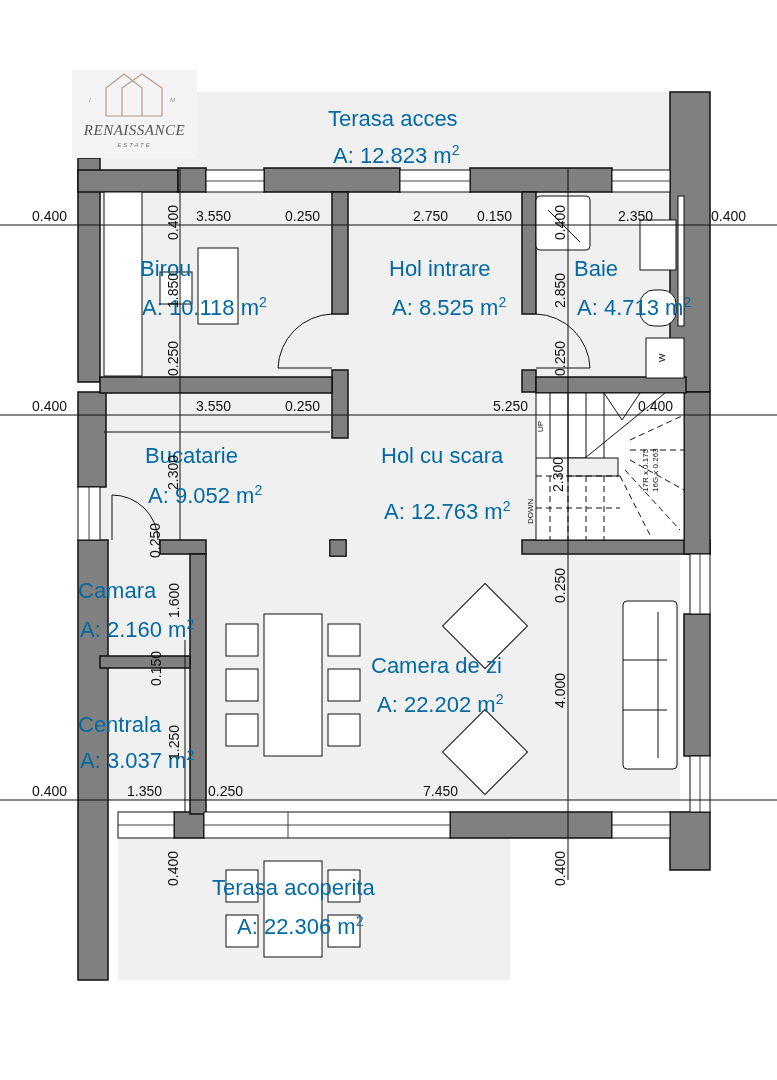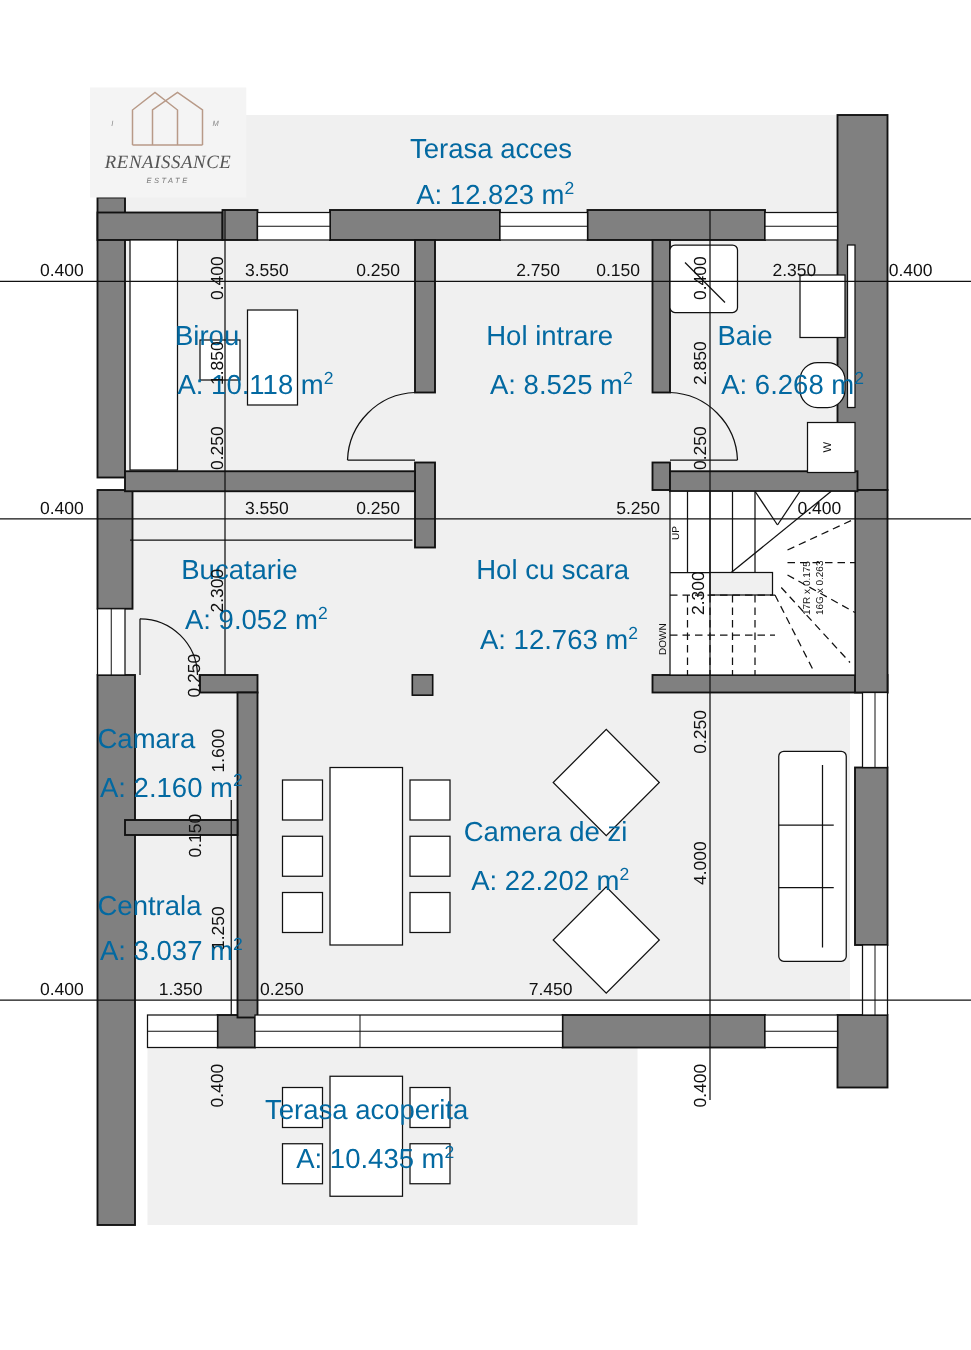--- a/index.html
+++ b/index.html
@@ -192,39 +192,39 @@
 <div class="room-name" style="left:328px;top:106px">Terasa acces</div>
 <div class="room-area" style="left:333px;top:142px"><span>A: 12.823 m</span><sup>2</sup></div>
 
 <div class="room-name" style="left:140px;top:256px">Birou</div>
 <div class="room-area" style="left:142px;top:294px"><span>A: 10.118 m</span><sup>2</sup></div>
 
 <div class="room-name" style="left:389px;top:256px">Hol intrare</div>
 <div class="room-area" style="left:392px;top:294px"><span>A: 8.525 m</span><sup>2</sup></div>
 
 <div class="room-name" style="left:574px;top:256px">Baie</div>
-<div class="room-area" style="left:577px;top:294px"><span>A: 6.268 m</span><sup>2</sup></div>
+<div class="room-area" style="left:577px;top:294px"><span>A: 4.713 m</span><sup>2</sup></div>
 
 <div class="room-name" style="left:145px;top:443px">Bucatarie</div>
 <div class="room-area" style="left:148px;top:482px"><span>A: 9.052 m</span><sup>2</sup></div>
 
 <div class="room-name" style="left:381px;top:443px">Hol cu scara</div>
 <div class="room-area" style="left:384px;top:498px"><span>A: 12.763 m</span><sup>2</sup></div>
 
 <div class="room-name" style="left:78px;top:578px">Camara</div>
 <div class="room-area" style="left:80px;top:616px"><span>A: 2.160 m</span><sup>2</sup></div>
 
 <div class="room-name" style="left:371px;top:653px">Camera de zi</div>
 <div class="room-area" style="left:377px;top:691px"><span>A: 22.202 m</span><sup>2</sup></div>
 
 <div class="room-name" style="left:78px;top:712px">Centrala</div>
 <div class="room-area" style="left:80px;top:747px"><span>A: 3.037 m</span><sup>2</sup></div>
 
 <div class="room-name" style="left:212px;top:875px">Terasa acoperita</div>
-<div class="room-area" style="left:237px;top:913px"><span>A: 10.435 m</span><sup>2</sup></div>
+<div class="room-area" style="left:237px;top:913px"><span>A: 22.306 m</span><sup>2</sup></div>
 
 <div class="dim" style="left:32px;top:208px">0.400</div>
 <div class="dim" style="left:196px;top:208px">3.550</div>
 <div class="dim" style="left:285px;top:208px">0.250</div>
 <div class="dim" style="left:413px;top:208px">2.750</div>
 <div class="dim" style="left:477px;top:208px">0.150</div>
 <div class="dim" style="left:618px;top:208px">2.350</div>
 <div class="dim" style="left:711px;top:208px">0.400</div>
 
 <div class="dim" style="left:32px;top:398px">0.400</div>

